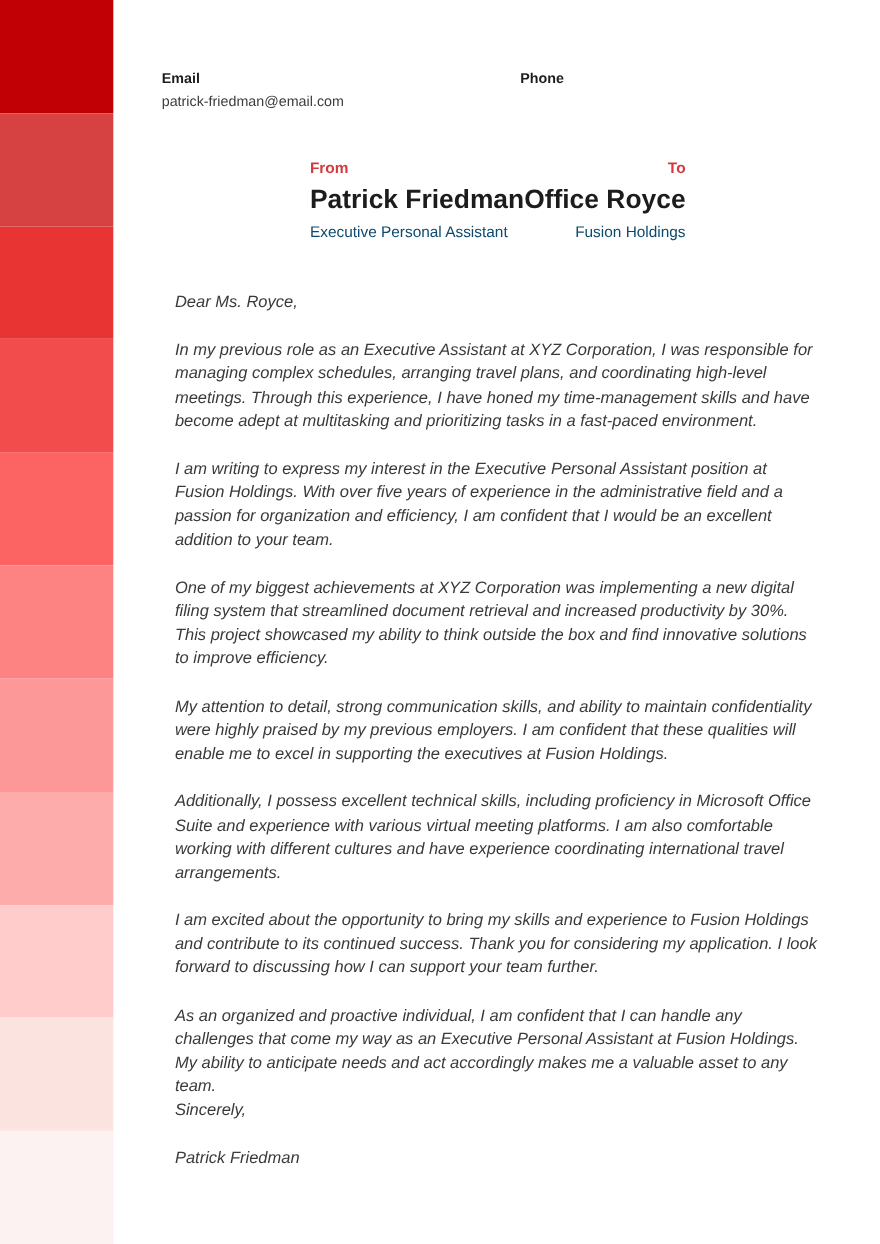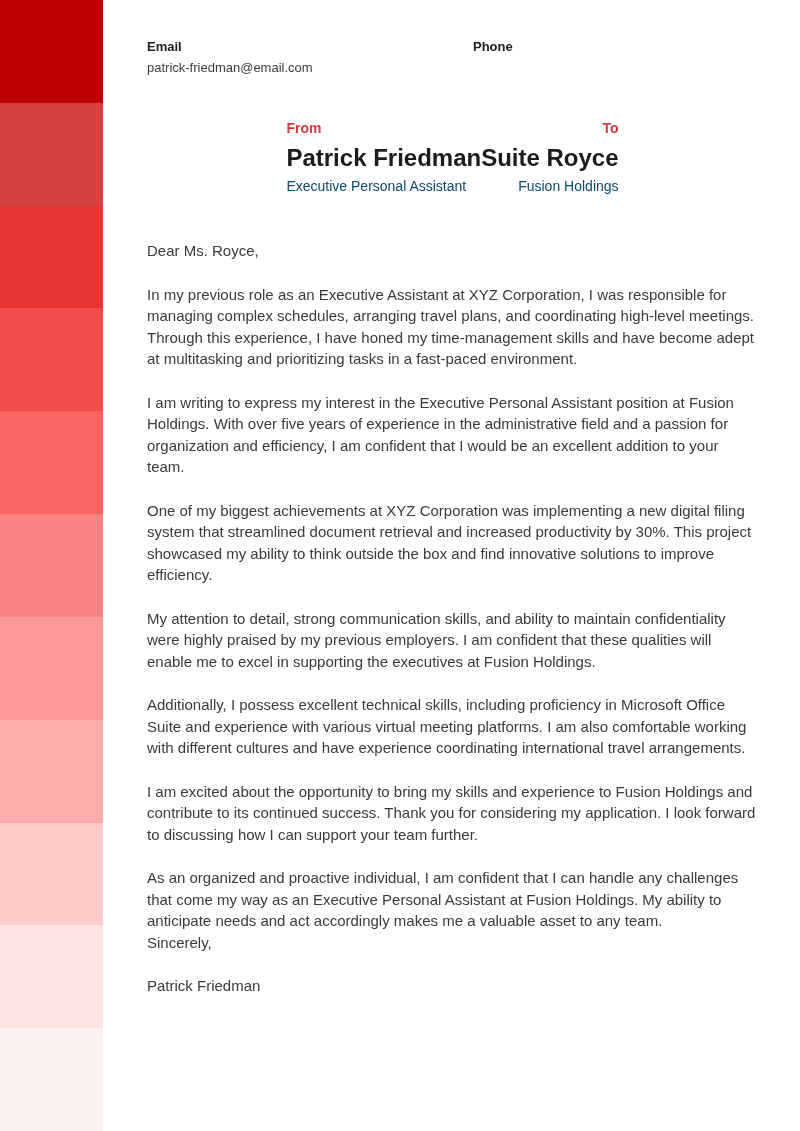--- a/index.html
+++ b/index.html
@@ -15,21 +15,21 @@
     width: 103px; height: 1131px;
     display: flex; flex-direction: column;
   }
   .sidebar .block { flex: 1 1 auto; }
   .content {
     position: absolute; left: 147px; top: 0;
     width: 611px;
   }
   .contact {
     display: flex;
-    padding-top: 39px;
+    padding-top: 63px;
   }
   .contact-col { width: 326px; }
   .contact-col.second { width: auto; flex: 1; }
   .contact .label {
     font-weight: 700; font-size: 13px; color: #1d1d1d;
     margin-bottom: 6px;
   }
   .contact .value {
     font-size: 13px; color: #3c3c3c;
   }
@@ -45,21 +45,21 @@
     font-size: 24px; font-weight: 700; color: #1c1c1c;
     line-height: 30px; margin: 7px 0 5px;
   }
   .ft-title {
     font-size: 14px; font-weight: 400; color: #0c4a6e;
   }
   .letter {
     margin-top: 46px;
     font-size: 15px; line-height: 21.5px; color: #3a3a3a;
   }
-  .letter p { margin: 0 0 22px; }
+  .letter p { margin: 0 12px 22px; font-style: italic; }
   .letter p:last-child { margin-bottom: 0; }
 </style>
 </head>
 <body>
 
 <div class="sidebar" id="sidebar">
     <div class="block" style="background: rgb(193, 0, 6);"></div>
     <div class="block" style="background: rgb(214, 66, 66);"></div>
     <div class="block" style="background: rgb(233, 52, 52);"></div>
     <div class="block" style="background: rgb(243, 76, 76);"></div>
@@ -85,21 +85,21 @@
   </div>
 
   <div class="fromto">
     <div class="ft-col from">
       <div class="ft-label">From</div>
       <div class="ft-name">Patrick Friedman</div>
       <div class="ft-title">Executive Personal Assistant</div>
     </div>
     <div class="ft-col to">
       <div class="ft-label">To</div>
-      <div class="ft-name">Suite Royce</div>
+      <div class="ft-name">Office Royce</div>
       <div class="ft-title">Fusion Holdings</div>
     </div>
   </div>
 
   <div class="letter">
     <p>Dear Ms. Royce,</p>
     <div id="paragraphs">
         <p>In my previous role as an Executive Assistant at XYZ Corporation, I was responsible for managing complex schedules, arranging travel plans, and coordinating high-level meetings. Through this experience, I have honed my time-management skills and have become adept at multitasking and prioritizing tasks in a fast-paced environment.</p>
         <p>I am writing to express my interest in the Executive Personal Assistant position at Fusion Holdings. With over five years of experience in the administrative field and a passion for organization and efficiency, I am confident that I would be an excellent addition to your team.</p>
         <p>One of my biggest achievements at XYZ Corporation was implementing a new digital filing system that streamlined document retrieval and increased productivity by 30%. This project showcased my ability to think outside the box and find innovative solutions to improve efficiency.</p>

